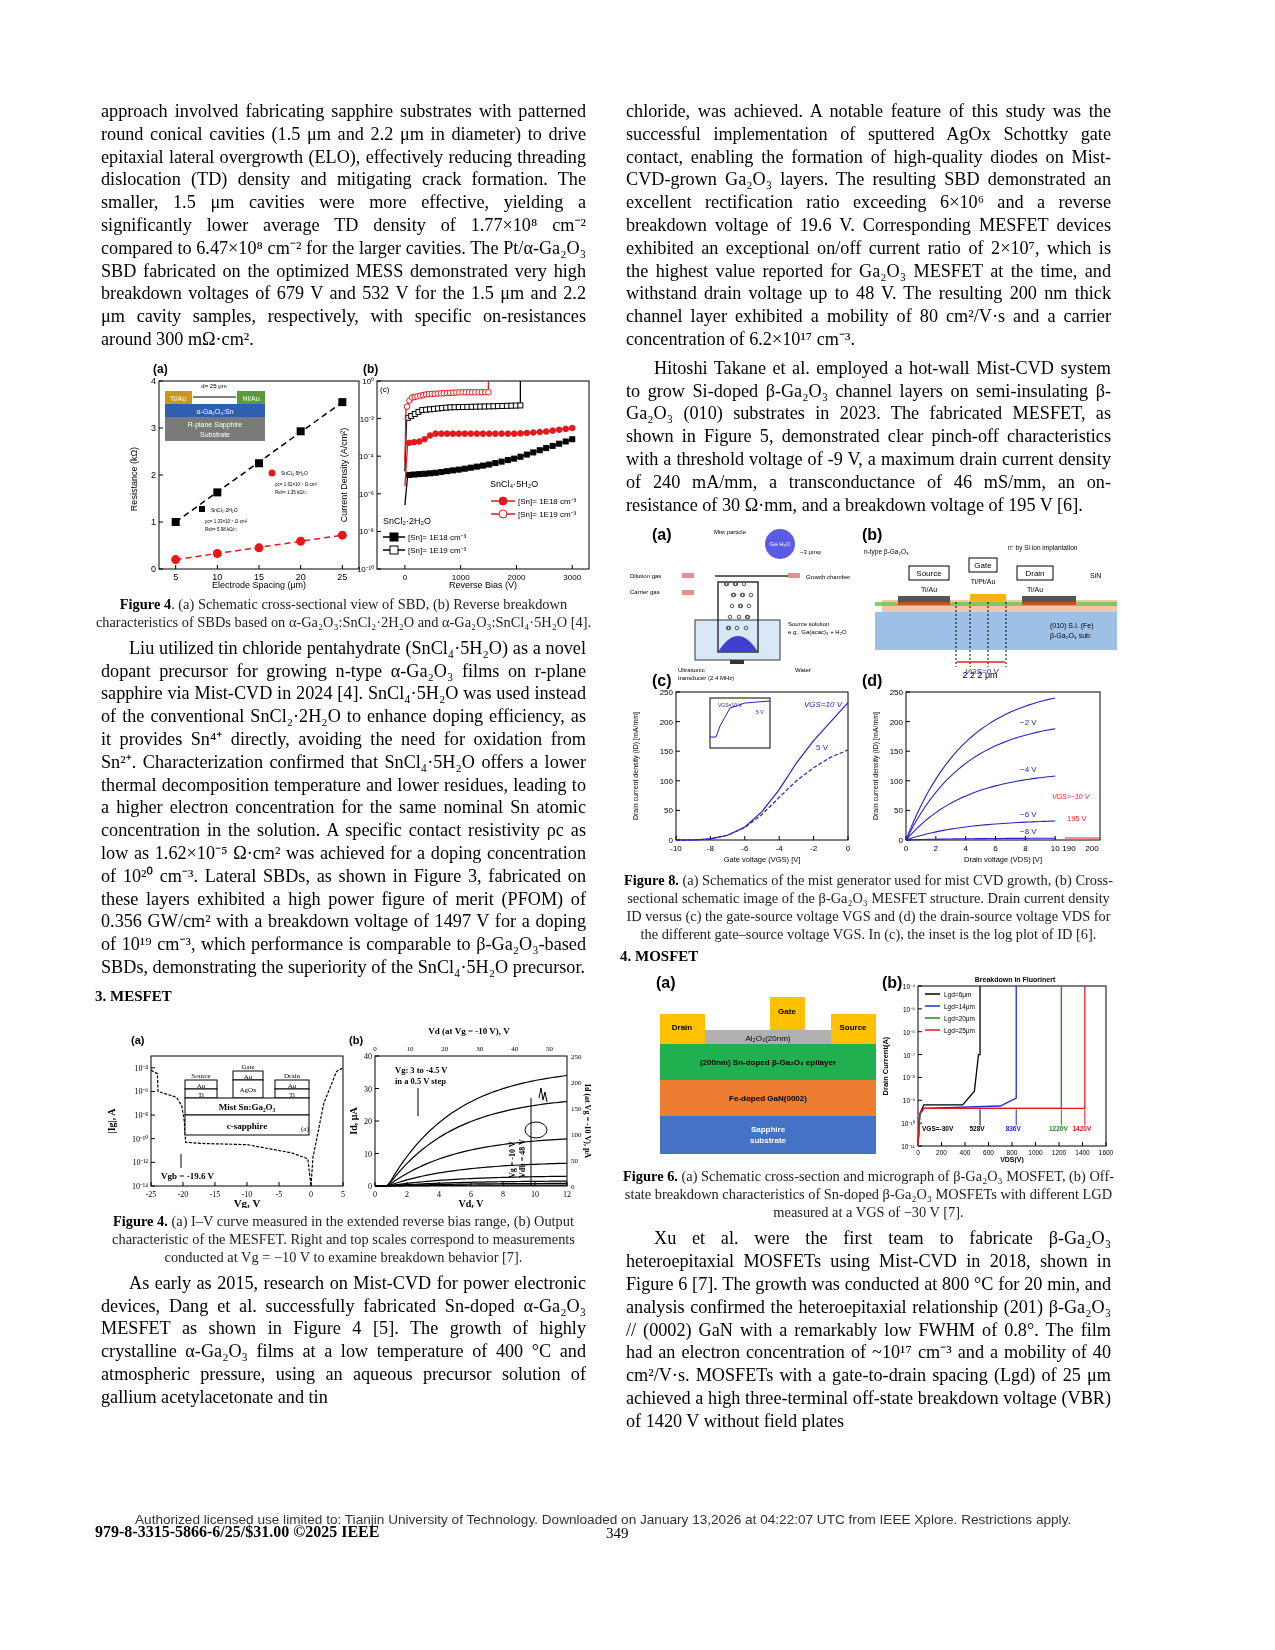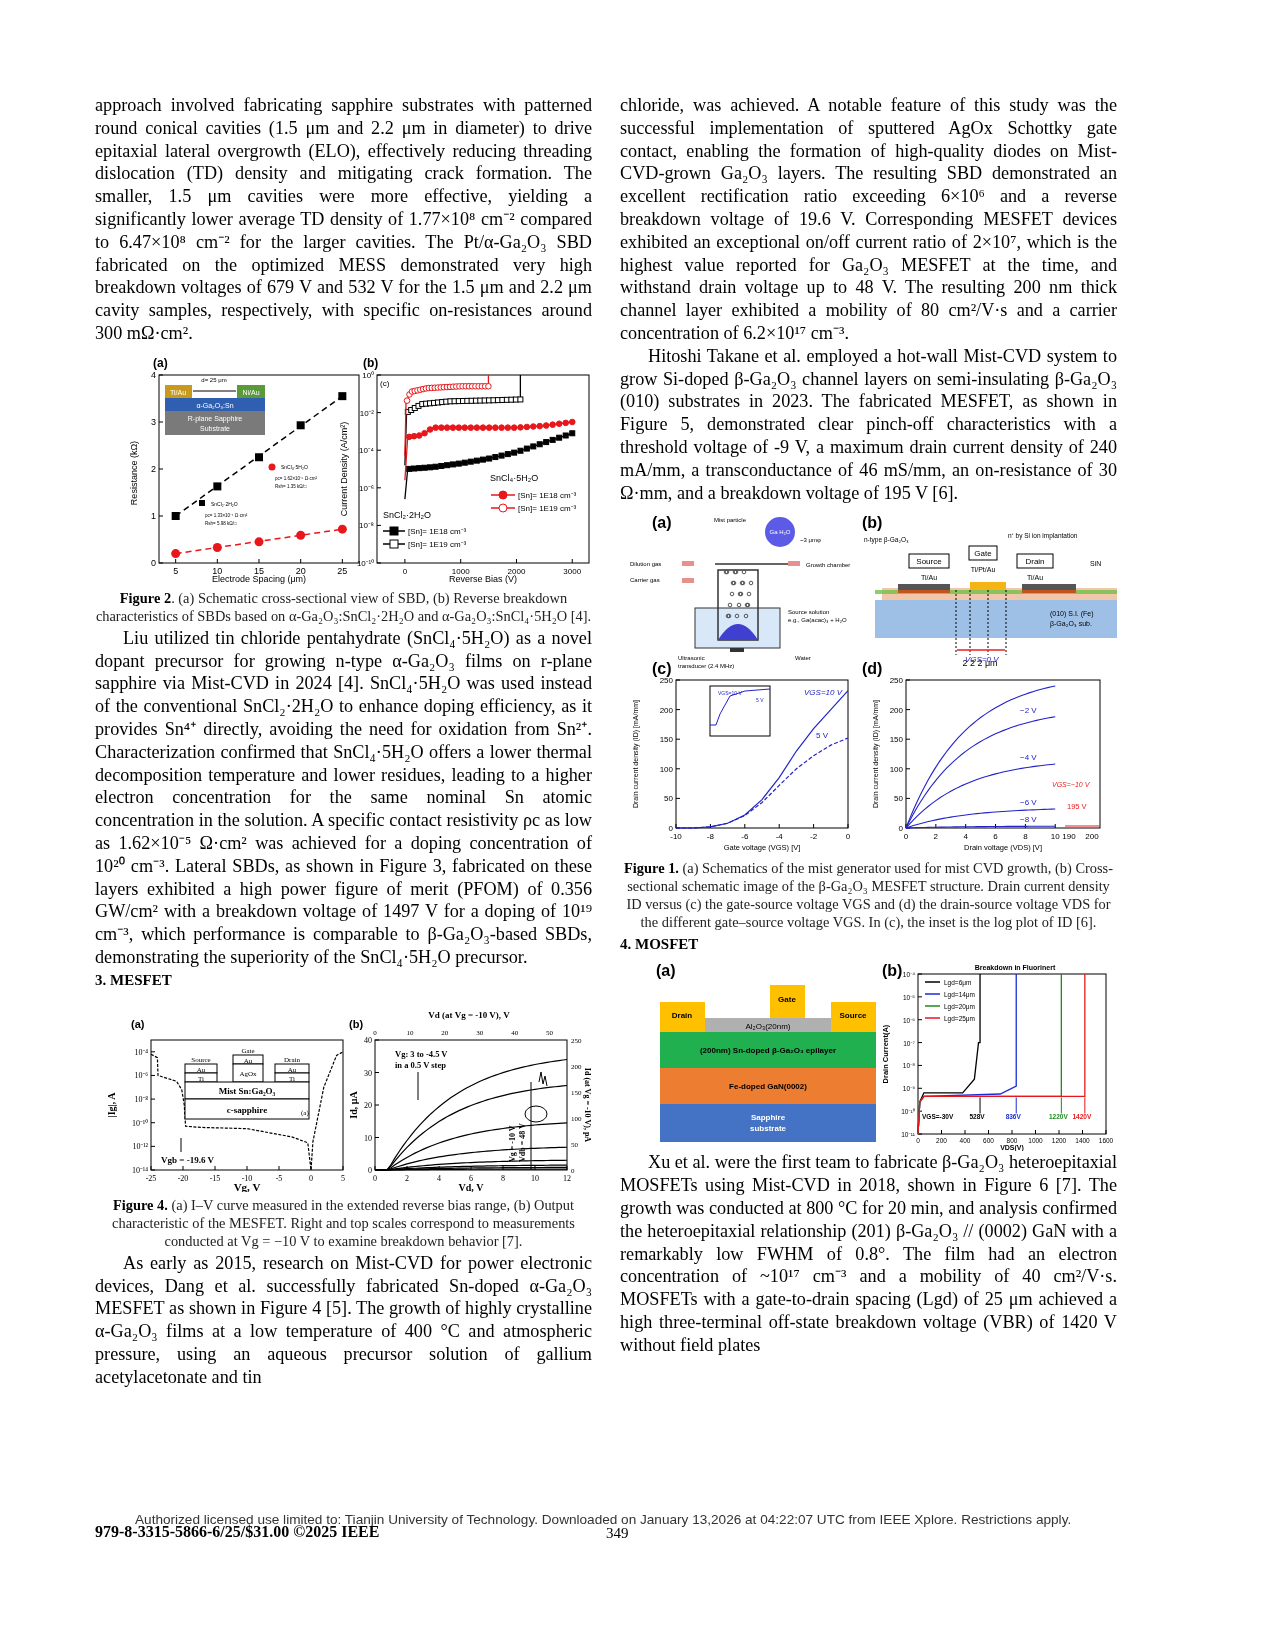--- a/index.html
+++ b/index.html
@@ -1,20 +1,20 @@
 <!DOCTYPE html>
 <html><head>
 <meta charset="utf-8">
 <style>
   html,body{margin:0;padding:0;background:#fff;}
   body{width:1275px;height:1650px;position:relative;overflow:hidden;font-family:"Liberation Serif",serif;color:#000;}
   .col{position:absolute;top:94px;width:497px;font-size:18.2px;line-height:22.8px;text-align:justify;}
   .col-left{left:95px;}
   .col-right{left:620px;}
-  .p{margin:0;}
+  .p{margin:6px;}
   .indent{text-indent:28px;}
   .heading{font-weight:bold;font-size:15px;margin:0;line-height:23px;}
   .caption{font-size:14.4px;line-height:18px;text-align:center;margin:4px 0 2px 0;color:#222;}
   .caption b{color:#000;}
   .fig{position:relative;margin:0;}
   .fig svg{display:block;}
   .footer-notice{position:absolute;left:135px;top:1512px;font-family:"Liberation Sans",sans-serif;font-size:13.6px;color:#333;}
   .footer-isbn{position:absolute;left:95px;top:1523px;font-weight:bold;font-size:16px;font-family:Liberation Serif, serif;}
   .footer-page{position:absolute;left:606px;top:1525px;font-size:15px;}
   .sans{font-family:"Liberation Sans",sans-serif;}
@@ -238,21 +238,21 @@
           <text x="288" y="165" font-size="9">SnCl₂·2H₂O</text>
           <line x1="288" y1="178" x2="310" y2="178" stroke="#000" stroke-width="1.5"></line>
           <rect x="295" y="174" width="8" height="8" fill="#000" stroke="#000"></rect>
           <text x="313" y="181" font-size="8">[Sn]= 1E18 cm⁻³</text>
           <line x1="288" y1="191" x2="310" y2="191" stroke="#000" stroke-width="1.5"></line>
           <rect x="295" y="187" width="8" height="8" fill="#fff" stroke="#000"></rect>
           <text x="313" y="194" font-size="8">[Sn]= 1E19 cm⁻³</text>
         </g>
       </svg>
   </div>
-  <p class="caption"><b>Figure 2</b><span>. (a) Schematic cross-sectional view of SBD, (b) Reverse breakdown characteristics of SBDs based on α-Ga₂O₃:SnCl₂·2H₂O and α-Ga₂O₃:SnCl₄·5H₂O [4].</span></p>
+  <p class="caption"><b>Figure 4</b><span>. (a) Schematic cross-sectional view of SBD, (b) Reverse breakdown characteristics of SBDs based on α-Ga₂O₃:SnCl₂·2H₂O and α-Ga₂O₃:SnCl₄·5H₂O [4].</span></p>
 
   <p class="p indent">Liu utilized tin chloride pentahydrate (SnCl₄·5H₂O) as a novel dopant precursor for growing n-type α-Ga₂O₃ films on r-plane sapphire via Mist-CVD in 2024 [4]. SnCl₄·5H₂O was used instead of the conventional SnCl₂·2H₂O to enhance doping efficiency, as it provides Sn⁴⁺ directly, avoiding the need for oxidation from Sn²⁺. Characterization confirmed that SnCl₄·5H₂O offers a lower thermal decomposition temperature and lower residues, leading to a higher electron concentration for the same nominal Sn atomic concentration in the solution. A specific contact resistivity ρc as low as 1.62×10⁻⁵ Ω·cm² was achieved for a doping concentration of 10²⁰ cm⁻³. Lateral SBDs, as shown in Figure 3, fabricated on these layers exhibited a high power figure of merit (PFOM) of 0.356 GW/cm² with a breakdown voltage of 1497 V for a doping of 10¹⁹ cm⁻³, which performance is comparable to β-Ga₂O₃-based SBDs, demonstrating the superiority of the SnCl₄·5H₂O precursor.</p>
   <p class="heading">3. MESFET</p>
 
   <div class="fig" style="margin-top:10px;">
     <svg id="fig4" width="497" height="190" style="font-family:'Liberation Serif',serif;">
         <g>
           <text x="36" y="26" font-size="11" font-weight="bold" font-family="Liberation Sans, sans-serif">(a)</text>
           <rect x="56" y="38" width="192" height="130" fill="none" stroke="#000" stroke-width="1"></rect>
           <line x1="56" y1="168" x2="56" y2="164" stroke="#000"></line>
@@ -540,21 +540,21 @@
           <polyline points="286,318 289.7307692307692,316.74960215669114 293.46153846153845,315.57496208897305 297.1923076923077,314.4714898652545 300.9230769230769,313.4348736438415 304.65384615384613,312.4610628243218 308.38461538461536,311.54625221975584 312.11538461538464,310.6868671878263 315.84615384615387,309.87954966284536 319.5769230769231,309.12114503403996 323.3076923076923,308.408689818842 327.03846153846155,307.7394000830154 330.7692307692308,307.110660562373 334.5,306.5200144435744 338.2307692307692,305.9651537640749 341.96153846153845,305.4439103937115 345.6923076923077,304.95424756268727 349.4230769230769,304.4942519028488 353.15384615384613,304.0621259711591 356.88461538461536,303.65618122614933 360.61538461538464,303.27483142990667 364.34615384615387,302.91658644981504 368.0769230769231,302.5800464358296 371.8076923076923,302.26389635053226 375.53846153846155,301.96690083059434 379.2692307692308,301.6878993595676 383,301.4258017331409 386.7307692307692,301.17958379914324 390.46153846153845,300.9482834556469 394.1923076923077,300.7309968915332 397.9230769230769,300.5268750548309 401.65384615384613,300.3351203350273 405.38461538461536,300.1549834463877 409.11538461538464,299.985760500105 412.84615384615387,299.8267902538393 416.5769230769231,299.67745152789865 420.30769230769226,299.53716077796605 424.03846153846155,299.4053698148875 427.7692307692308,299.28156366261067 431.5,299.1652585459052 435.2307692307692,299.056" fill="none" stroke="#2323c8" stroke-width="1.1"></polyline>
           <text x="400" y="295.056" font-size="8" fill="#2323c8" font-style="normal">−6 V</text>
           <polyline points="286,318 289.7307692307692,317.8827752021898 293.46153846153845,317.7726526958412 297.1923076923077,317.6692021748676 300.9230769230769,317.57201940411016 304.65384615384613,317.4807246397802 308.38461538461536,317.3949611456021 312.11538461538464,317.3143937988587 315.84615384615387,317.23870778089173 319.5769230769231,317.1676073469412 323.3076923076923,317.10081467051646 327.03846153846155,317.0380687577827 330.7692307692308,316.97912442772247 334.5,316.9237513540851 338.2307692307692,316.871733165382 341.96153846153845,316.8228665994105 345.6923076923077,316.7769607090019 349.4230769230769,316.7338361158921 353.15384615384613,316.69332430979614 356.88461538461536,316.6552669899515 360.61538461538464,316.61951544655375 364.34615384615387,316.58592997967014 368.0769230769231,316.554379353359 371.8076923076923,316.5247402828624 375.53846153846155,316.4968969528682 379.2692307692308,316.47074056495944 383,316.44616891248194 386.7307692307692,316.42308598116966 390.46153846153845,316.4014015739669 394.1923076923077,316.3810309585812 397.9230769230769,316.3618945363904 401.65384615384613,316.3439175314088 405.38461538461536,316.32702969809884 409.11538461538464,316.31116504688487 412.84615384615387,316.2962615862974 416.5769230769231,316.2822610807405 420.30769230769226,316.2691088229343 424.03846153846155,316.2567534201457 427.7692307692308,316.2451465933697 431.5,316.2342429886786 435.2307692307692,316.224" fill="none" stroke="#2323c8" stroke-width="1.1"></polyline>
           <text x="400" y="312.224" font-size="8" fill="#2323c8" font-style="normal">−8 V</text>
           <text x="432" y="277" font-size="7" fill="#e82020" font-style="italic">VGS=−10 V</text>
           <text x="447" y="299" font-size="7.5" fill="#e82020">195 V</text>
           <line x1="445" y1="316" x2="480" y2="316" stroke="#e82020" stroke-width="1.2"></line>
         </g>
       </svg>
   </div>
-  <p class="caption"><b>Figure 1.</b><span> (a) Schematics of the mist generator used for mist CVD growth, (b) Cross-sectional schematic image of the β-Ga₂O₃ MESFET structure. Drain current density ID versus (c) the gate-source voltage VGS and (d) the drain-source voltage VDS for the different gate–source voltage VGS. In (c), the inset is the log plot of ID [6].</span></p>
+  <p class="caption"><b>Figure 8.</b><span> (a) Schematics of the mist generator used for mist CVD growth, (b) Cross-sectional schematic image of the β-Ga₂O₃ MESFET structure. Drain current density ID versus (c) the gate-source voltage VGS and (d) the drain-source voltage VDS for the different gate–source voltage VGS. In (c), the inset is the log plot of ID [6].</span></p>
 
   <p class="heading">4. MOSFET</p>
 
   <div class="fig">
     <svg id="fig6" width="497" height="195" class="sans">
         <g>
           <text x="36" y="20" font-size="16" font-weight="bold">(a)</text>
           <rect x="40" y="148" width="216" height="38" fill="#4472c4"></rect>
           <text x="148" y="164" font-size="8" text-anchor="middle" fill="#fff" font-weight="bold">Sapphire</text>
           <text x="148" y="175" font-size="8" text-anchor="middle" fill="#fff" font-weight="bold">substrate</text>
@@ -628,19 +628,20 @@
           <text x="324" y="53" font-size="6.5">Lgd=20μm</text>
           <polyline points="298,178 299.7625,146 303.875,140.28571428571428 464.85,140.28571428571428 464.85,18" fill="none" stroke="#e8171b" stroke-width="1.3"></polyline>
           <line x1="464.85" y1="141.42857142857144" x2="464.85" y2="157.42857142857142" stroke="#e8171b"></line>
           <text x="461.85" y="163.14285714285714" font-size="6.5" text-anchor="middle" fill="#e8171b" font-weight="bold">1420V</text>
           <line x1="305" y1="62" x2="320" y2="62" stroke="#e8171b" stroke-width="1.5"></line>
           <text x="324" y="65" font-size="6.5">Lgd=25μm</text>
           <text x="302" y="163.14285714285714" font-size="6.5" font-weight="bold">VGS=-30V</text>
         </g>
       </svg>
   </div>
+  <p class="caption"><b>Figure 6.</b><span> (a) Schematic cross-section and micrograph of β-Ga₂O₃ MOSFET, (b) Off-state breakdown characteristics of Sn-doped β-Ga₂O₃ MOSFETs with different LGD measured at a VGS of −30 V [7].</span></p>
 
   <p class="p indent">Xu et al. were the first team to fabricate β-Ga₂O₃ heteroepitaxial MOSFETs using Mist-CVD in 2018, shown in Figure 6 [7]. The growth was conducted at 800 °C for 20 min, and analysis confirmed the heteroepitaxial relationship (201) β-Ga₂O₃ // (0002) GaN with a remarkably low FWHM of 0.8°. The film had an electron concentration of ~10¹⁷ cm⁻³ and a mobility of 40 cm²/V·s.  MOSFETs with a gate-to-drain spacing (Lgd) of 25 μm achieved a high three-terminal off-state breakdown voltage (VBR) of 1420 V without field plates</p>
 </div>
 
 <div class="footer-notice">Authorized licensed use limited to: Tianjin University of Technology. Downloaded on January 13,2026 at 04:22:07 UTC from IEEE Xplore.  Restrictions apply.</div>
 <div class="footer-isbn">979-8-3315-5866-6/25/$31.00 ©2025 IEEE</div>
 <div class="footer-page">349</div>
 
 </body></html>

